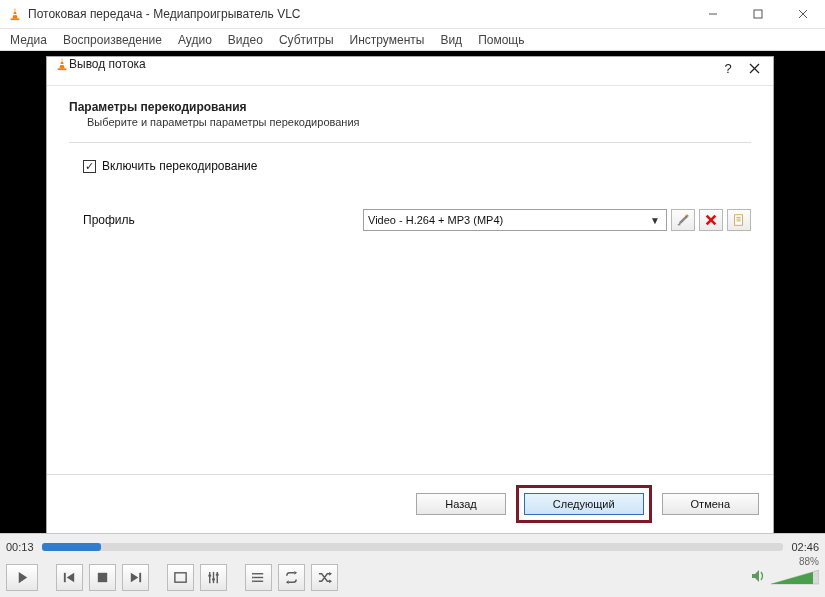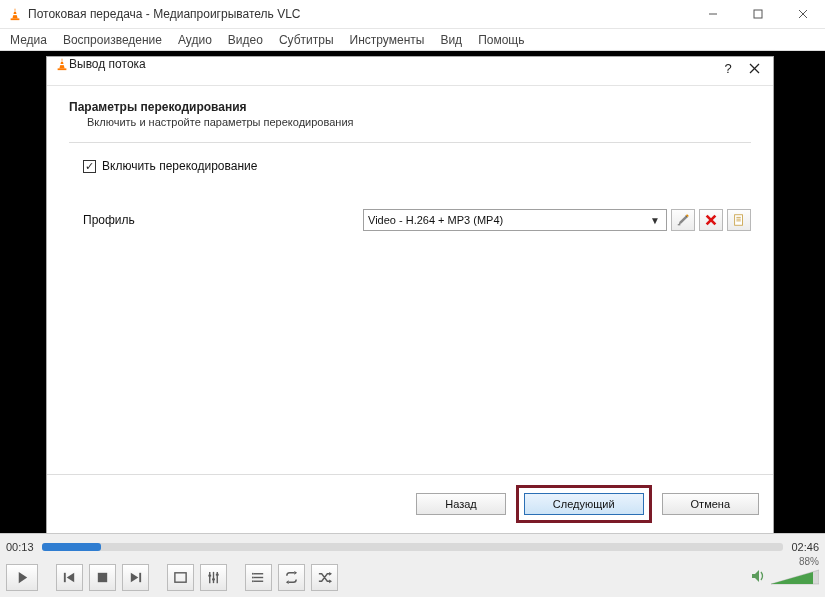--- a/index.html
+++ b/index.html
@@ -180,21 +180,21 @@
       <svg width="11" height="11">
           <line x1="1" y1="1" x2="10" y2="10" stroke="#222" stroke-width="1.3"></line>
           <line x1="10" y1="1" x2="1" y2="10" stroke="#222" stroke-width="1.3"></line>
         </svg>
     </div>
   </div>
   <div class="dlg-hr"></div>
 
   <div class="dlg-body">
     <div class="h1">Параметры перекодирования</div>
-    <div class="sub">Включить и настройте параметры перекодирования</div>
+    <div class="sub">Выберите и параметры параметры перекодирования</div>
     <div class="thin-hr"></div>
 
     <div class="cb-row">
       <span class="checkbox">✓</span>
       <span>Включить перекодирование</span>
     </div>
 
     <div class="profile-row">
       <span class="lbl">Профиль</span>
       <div class="dropdown">

